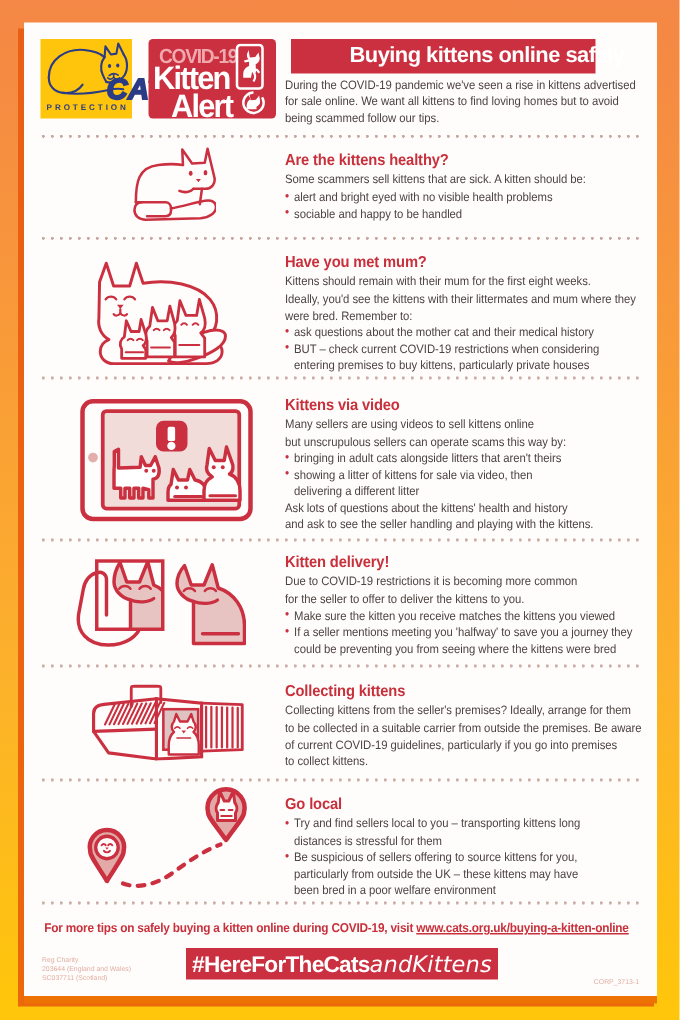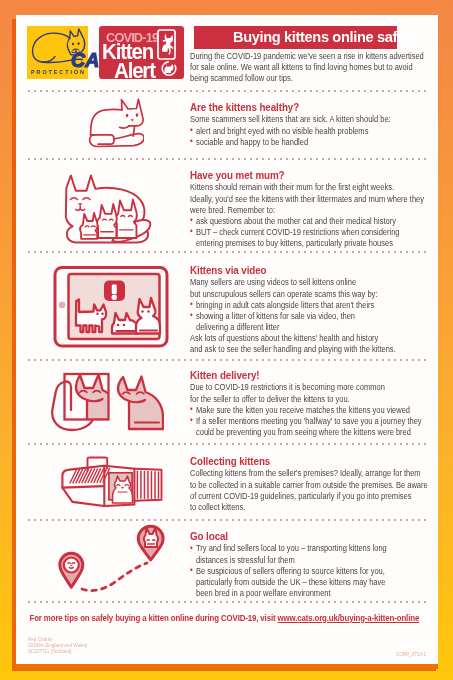--- a/index.html
+++ b/index.html
@@ -398,20 +398,25 @@
               <path d="M193 36 L198 36"></path>
               <path d="M183 44 L197 44"></path>
             </g>
           </svg></div>
       </div>
     </div>
 
   <div class="cta">
     <span>For more tips on safely buying a kitten online during COVID-19, visit </span><a class="ctalink" href="#">www.cats.org.uk/buying-a-kitten-online</a>
   </div>
+  <div class="hashbar">
+    <div class="hash">
+      <span class="b">#HereForTheCats</span><span class="s">andKittens</span>
+    </div>
+  </div>
   <div class="charity">
     <div>Reg Charity</div>
     <div>203644 (England and Wales)</div>
     <div>SC037711 (Scotland)</div>
   </div>
   <div class="code">CORP_3713-1</div>
 
 </div>
 
 <div class="botbar"></div>

